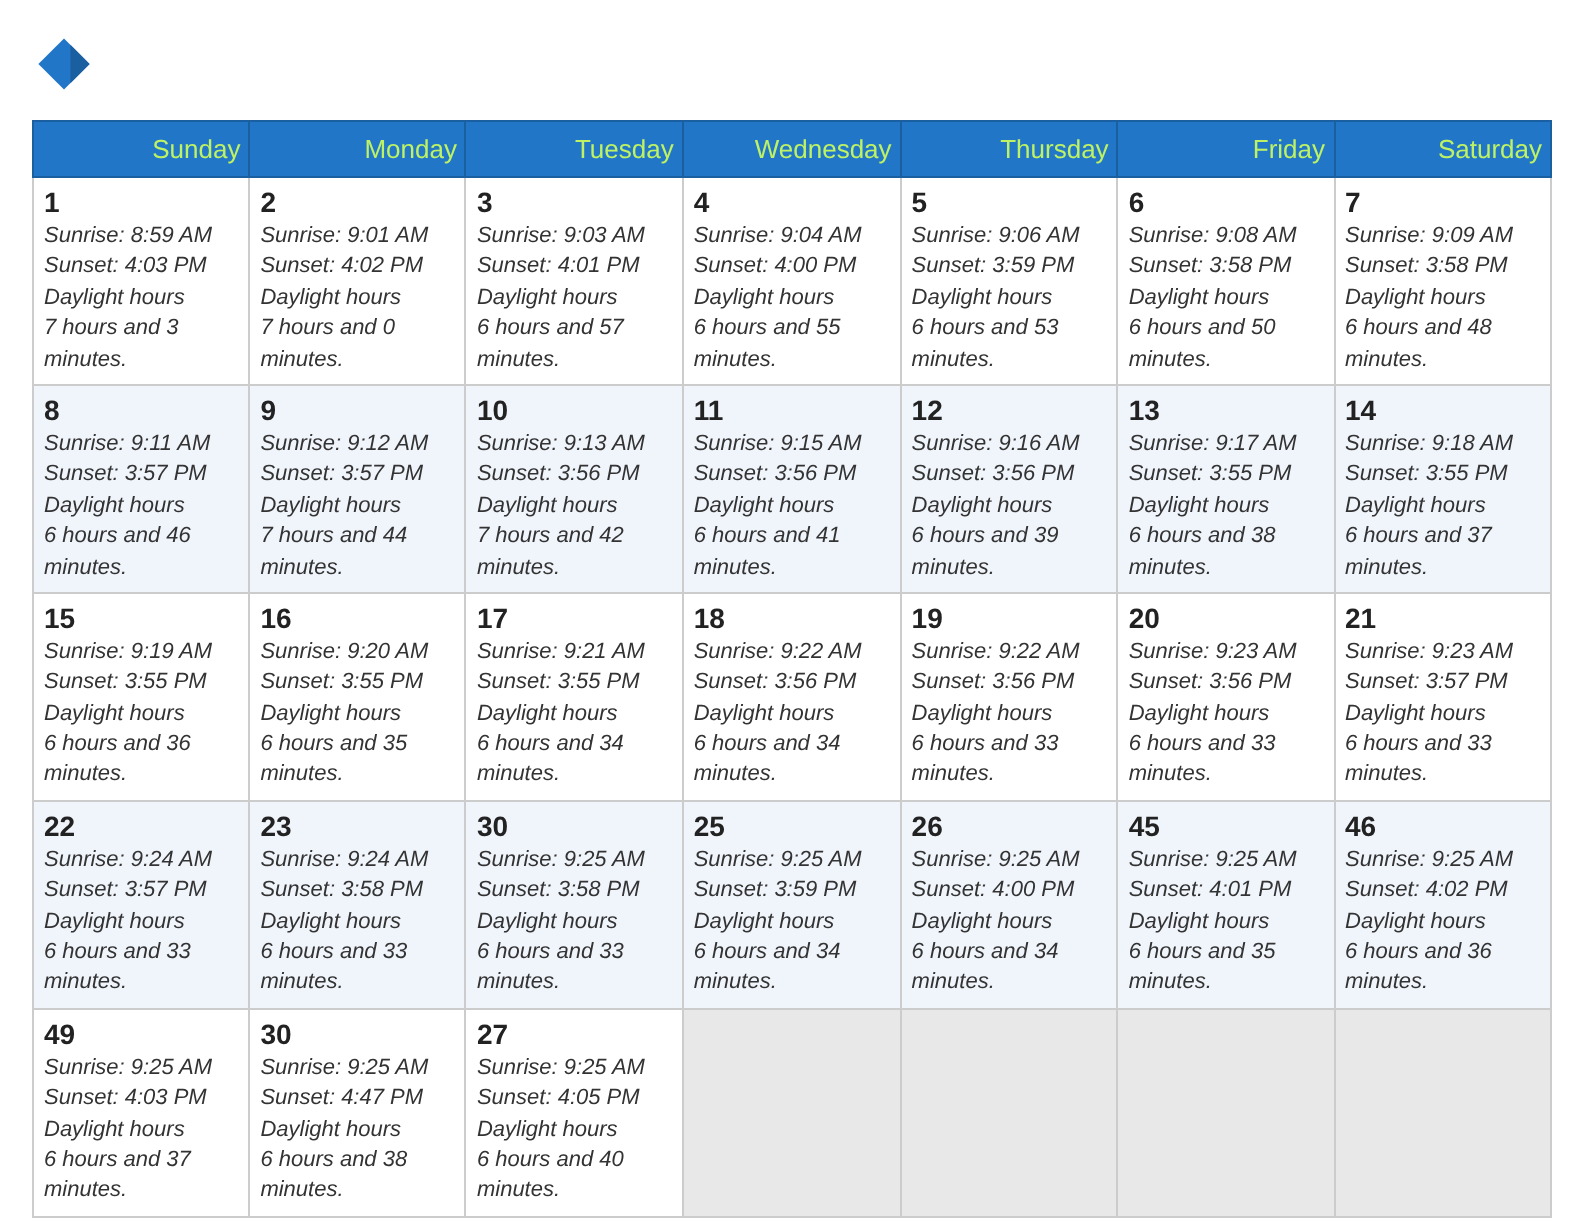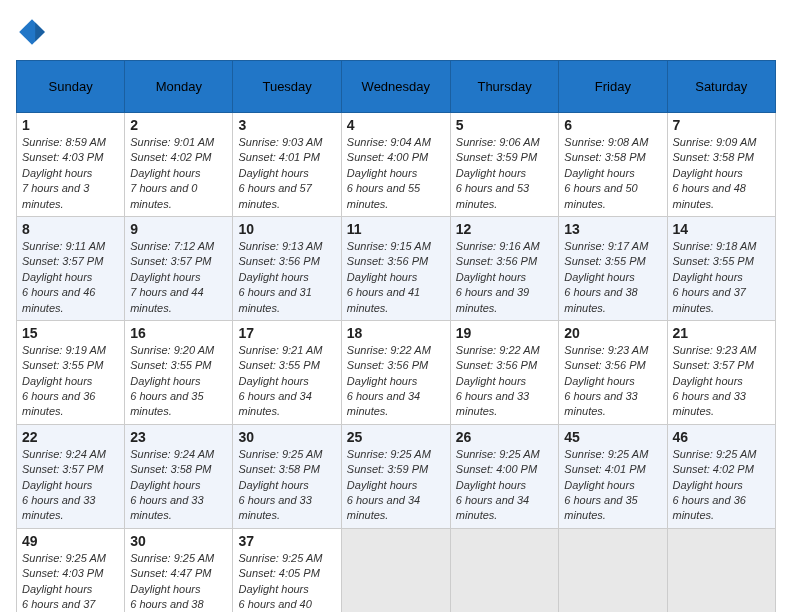--- a/index.html
+++ b/index.html
@@ -42,23 +42,23 @@
       font-size: 15px;
       color: #555;
     }
     .calendar {
       width: 100%;
       border-collapse: collapse;
       font-size: 11px;
     }
     .calendar th {
       background: #2176c7;
-      color: #000000;
-      padding: 18px 4px;
-      text-align: center;
+      color: #bef264;
+      padding: 6px 4px;
+      text-align: right;
       font-size: 13px;
       font-weight: normal;
       border: 1px solid #1a5fa0;
     }
     .calendar td {
       border: 1px solid #ccc;
       vertical-align: top;
       padding: 4px 5px;
       height: 80px;
       width: 110px;
@@ -187,33 +187,33 @@
         <div class="cell-text">
           <span>Sunrise: </span><span>9:11 AM</span><br>
           <span>Sunset: </span><span>3:57 PM</span><br>
           <span>Daylight hours</span><br>
           <span>6 hours and 46 minutes.</span>
         </div>
       </td>
         <td>
         <span class="day-num">9</span>
         <div class="cell-text">
-          <span>Sunrise: </span><span>7:12 AM</span><br>
+          <span>Sunrise: </span><span>9:12 AM</span><br>
           <span>Sunset: </span><span>3:57 PM</span><br>
           <span>Daylight hours</span><br>
           <span>7 hours and 44 minutes.</span>
         </div>
       </td>
         <td>
         <span class="day-num">10</span>
         <div class="cell-text">
           <span>Sunrise: </span><span>9:13 AM</span><br>
           <span>Sunset: </span><span>3:56 PM</span><br>
           <span>Daylight hours</span><br>
-          <span>6 hours and 31 minutes.</span>
+          <span>7 hours and 42 minutes.</span>
         </div>
       </td>
         <td>
         <span class="day-num">11</span>
         <div class="cell-text">
           <span>Sunrise: </span><span>9:15 AM</span><br>
           <span>Sunset: </span><span>3:56 PM</span><br>
           <span>Daylight hours</span><br>
           <span>6 hours and 41 minutes.</span>
         </div>
@@ -389,21 +389,21 @@
         <td>
         <span class="day-num">30</span>
         <div class="cell-text">
           <span>Sunrise: </span><span>9:25 AM</span><br>
           <span>Sunset: </span><span>4:47 PM</span><br>
           <span>Daylight hours</span><br>
           <span>6 hours and 38 minutes.</span>
         </div>
       </td>
         <td>
-        <span class="day-num">37</span>
+        <span class="day-num">27</span>
         <div class="cell-text">
           <span>Sunrise: </span><span>9:25 AM</span><br>
           <span>Sunset: </span><span>4:05 PM</span><br>
           <span>Daylight hours</span><br>
           <span>6 hours and 40 minutes.</span>
         </div>
       </td>
         <td class="empty-cell"></td>
         <td class="empty-cell"></td>
         <td class="empty-cell"></td>

